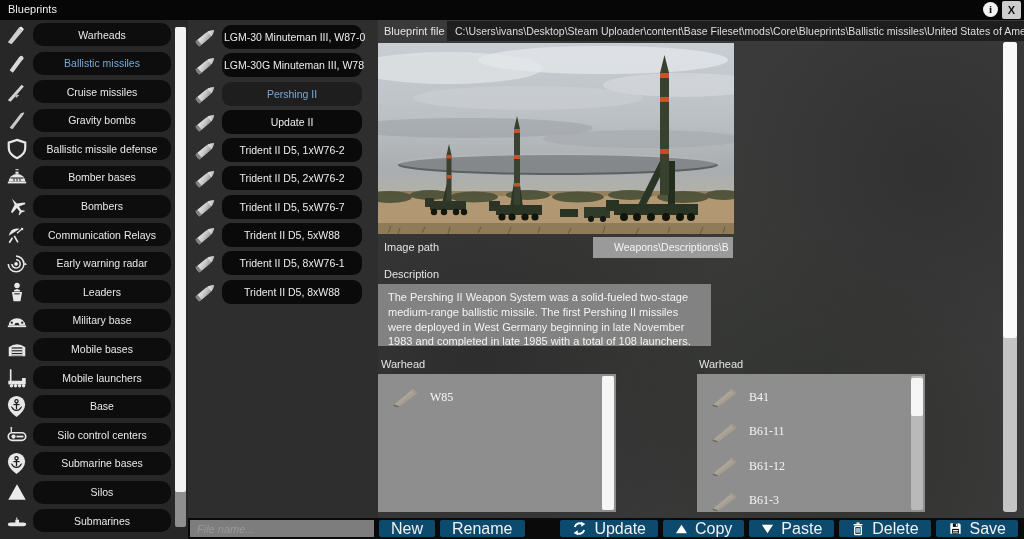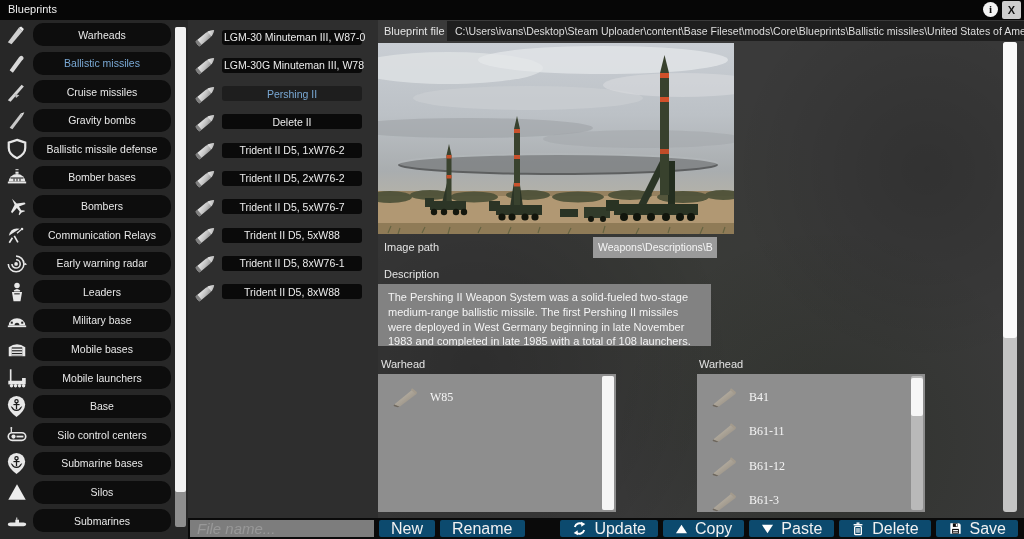--- a/index.html
+++ b/index.html
@@ -21,46 +21,46 @@
   .side-btn{flex:1;margin-right:17px;height:23px;background:#0d0d0d;border:none;border-radius:10px;
             color:#e8e8e8;font-size:10.5px;cursor:pointer;padding:0 2px;white-space:nowrap;}
   .side-btn.selected{color:#79a8d4;}
   .side-scroll{position:absolute;right:2px;top:7px;width:11px;height:500px;background:#8f8f8f;border-radius:2px;}
   .side-scroll .thumb{position:absolute;top:0;left:0;width:100%;height:465px;background:#f2f2f2;border-radius:2px;}
   
   .bpcol{position:absolute;left:188px;top:20px;width:190px;height:498px;background:#2e2e2e;}
   .bp-rows{position:absolute;left:0;top:5px;right:0;}
   .bp-row{display:flex;align-items:center;height:24px;margin-bottom:4.3px;}
   .bp-ic-cell{width:34px;display:flex;justify-content:center;flex:none;}
-  .bp-btn{width:140px;height:15px;background:#0a0a0a;border:none;border-radius:3px;color:#ececec;
+  .bp-btn{width:140px;height:24px;background:#0a0a0a;border:none;border-radius:9px;color:#ececec;
           font-size:10.5px;cursor:pointer;padding:0 2px;white-space:nowrap;}
   .bp-btn.selected{background:#1e1e1e;color:#79a8d4;}
   
   .footer{position:absolute;left:188px;right:0;bottom:0;height:21px;background:#0a0a0a;
           display:flex;align-items:center;z-index:20;}
   .filename{width:170px;height:17px;margin-left:2px;background:#7d7d7d;border:none;outline:none;
-            font-size:15px;color:#2e2e2e;padding:0 7px;font-family:"Liberation Sans",sans-serif;}
+            font-size:11px;color:#2e2e2e;padding:0 7px;font-family:"Liberation Sans",sans-serif;}
   .filename::placeholder{font-style:italic;color:#989898;}
   .fbtn{background:#0c4a6e;color:#f1f1f1;font-size:16px;height:17px;padding:0 12px;margin-left:5px;
         border:none;border-radius:2px;display:flex;align-items:center;gap:7px;cursor:pointer;}
   .fgroup{margin-left:auto;display:flex;align-items:flex-end;margin-right:6px;}
   .fbtn svg{flex:none;}
   
   .main{position:absolute;left:378px;top:20px;width:646px;height:498px;background-color:#3a3a3a;
         background-image:
           radial-gradient(circle at 15% 70%, rgba(0,0,0,.22), transparent 40%),
           radial-gradient(circle at 70% 85%, rgba(18,28,10,.25), transparent 35%),
           radial-gradient(circle at 85% 30%, rgba(0,0,0,.15), transparent 30%),
           radial-gradient(circle at 45% 50%, rgba(48,58,34,.14), transparent 45%);}
   .mlabel{position:absolute;font-size:11px;color:#e4e4e4;white-space:nowrap;}
   .fp-box{position:absolute;left:69px;right:0;top:1px;height:20px;background:#1e1e1e;
           color:#dedede;font-size:10.5px;line-height:20px;padding-left:8px;overflow:hidden;white-space:nowrap;}
   .photo{position:absolute;left:0;top:23px;width:356px;height:191px;display:block;}
   .ip-box{position:absolute;left:215px;top:217px;width:119px;height:21px;background:#9a9a9a;
-          color:#f5f5f5;font-size:10.5px;line-height:21px;padding-left:5px;overflow:hidden;white-space:nowrap;}
+          color:#f5f5f5;font-size:10.5px;line-height:21px;padding-left:21px;overflow:hidden;white-space:nowrap;}
   .desc-box{position:absolute;left:0;top:264px;width:313px;height:50px;background:#828282;
             color:#f4f4f4;font-size:11px;line-height:14.8px;padding:6px 10px;overflow:hidden;}
   .panel{position:absolute;top:354px;height:138px;background:#8e8e8e;overflow:hidden;font-family:Liberation Serif, serif;}
   .panel.left{left:0;width:238px;}
   .panel.right{left:319px;width:228px;}
   .pan-scroll{position:absolute;right:2px;top:2px;width:12px;height:134px;background:#b9b9b9;border-radius:2px;}
   .pan-scroll .thumb{position:absolute;top:0;left:0;width:100%;background:#f6f6f6;border-radius:2px;}
   .wh-row{display:flex;align-items:center;height:34.5px;padding-left:13px;gap:11px;}
   .wh-row .wh-name{font-size:12px;color:#f5f5f5;}
   .panel .rows{padding-top:6px;}
@@ -353,21 +353,21 @@
             </svg>
           </span>
         <button class="bp-btn selected">Pershing II</button>
       </div>
       <div class="bp-row">
         <span class="bp-ic-cell">
             <svg width="27" height="26" viewBox="0 0 26 26">
               <use href="#sym-missile"></use>
             </svg>
           </span>
-        <button class="bp-btn">Delete II</button>
+        <button class="bp-btn">Update II</button>
       </div>
       <div class="bp-row">
         <span class="bp-ic-cell">
             <svg width="27" height="26" viewBox="0 0 26 26">
               <use href="#sym-missile"></use>
             </svg>
           </span>
         <button class="bp-btn">Trident II D5, 1xW76-2</button>
       </div>
       <div class="bp-row">

